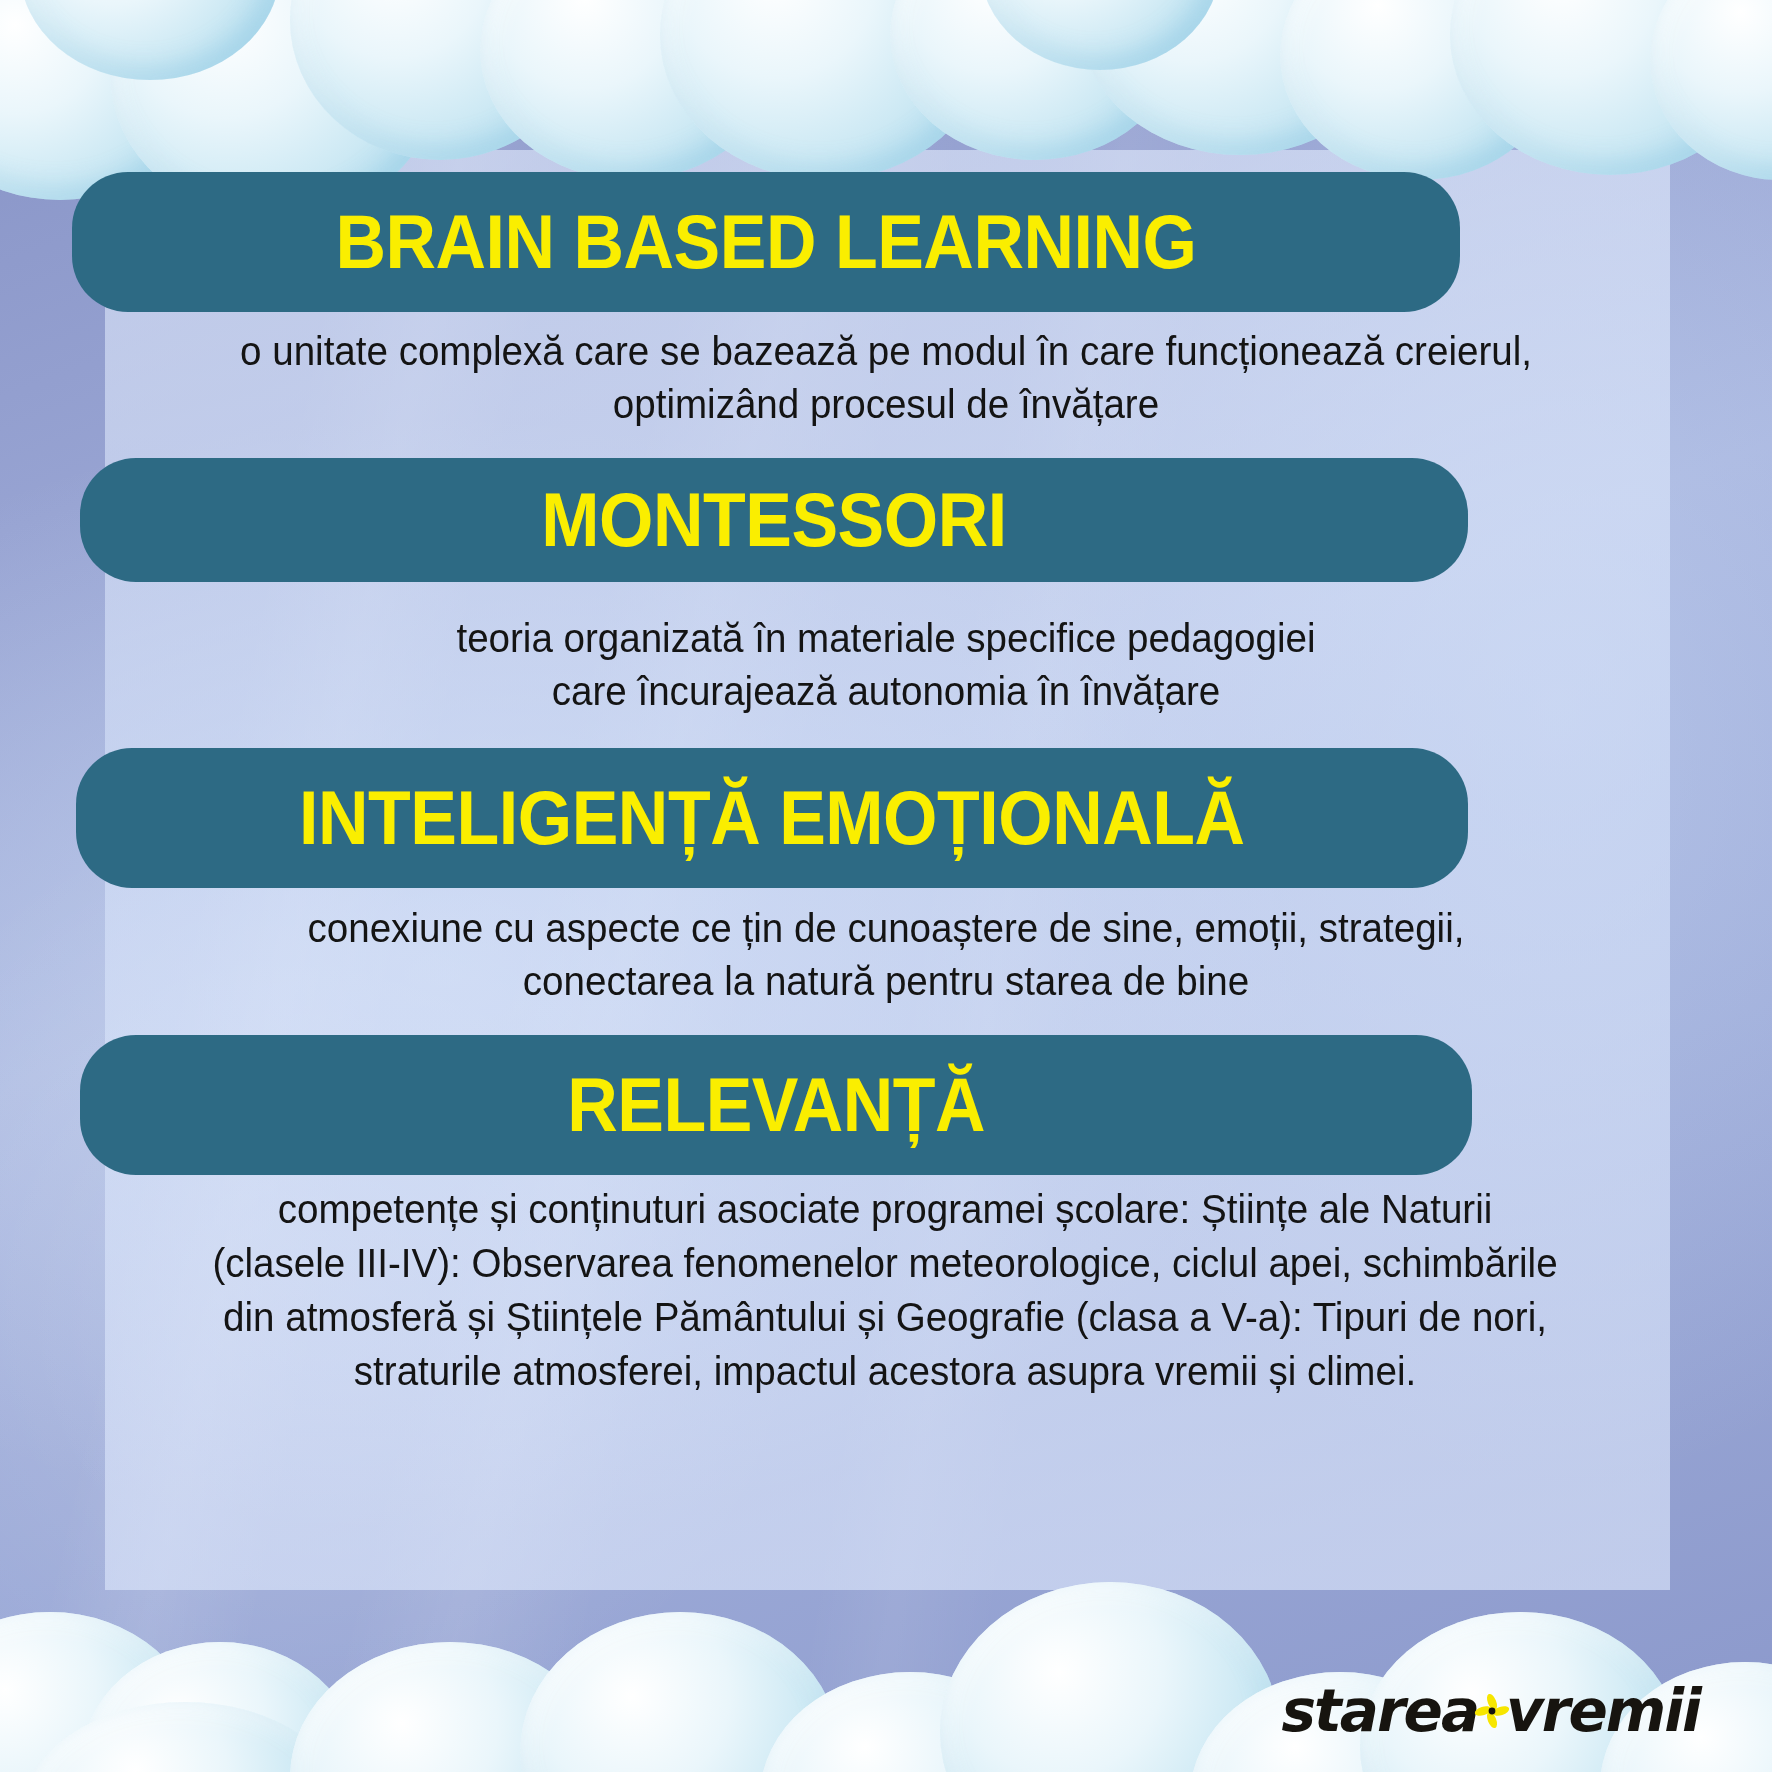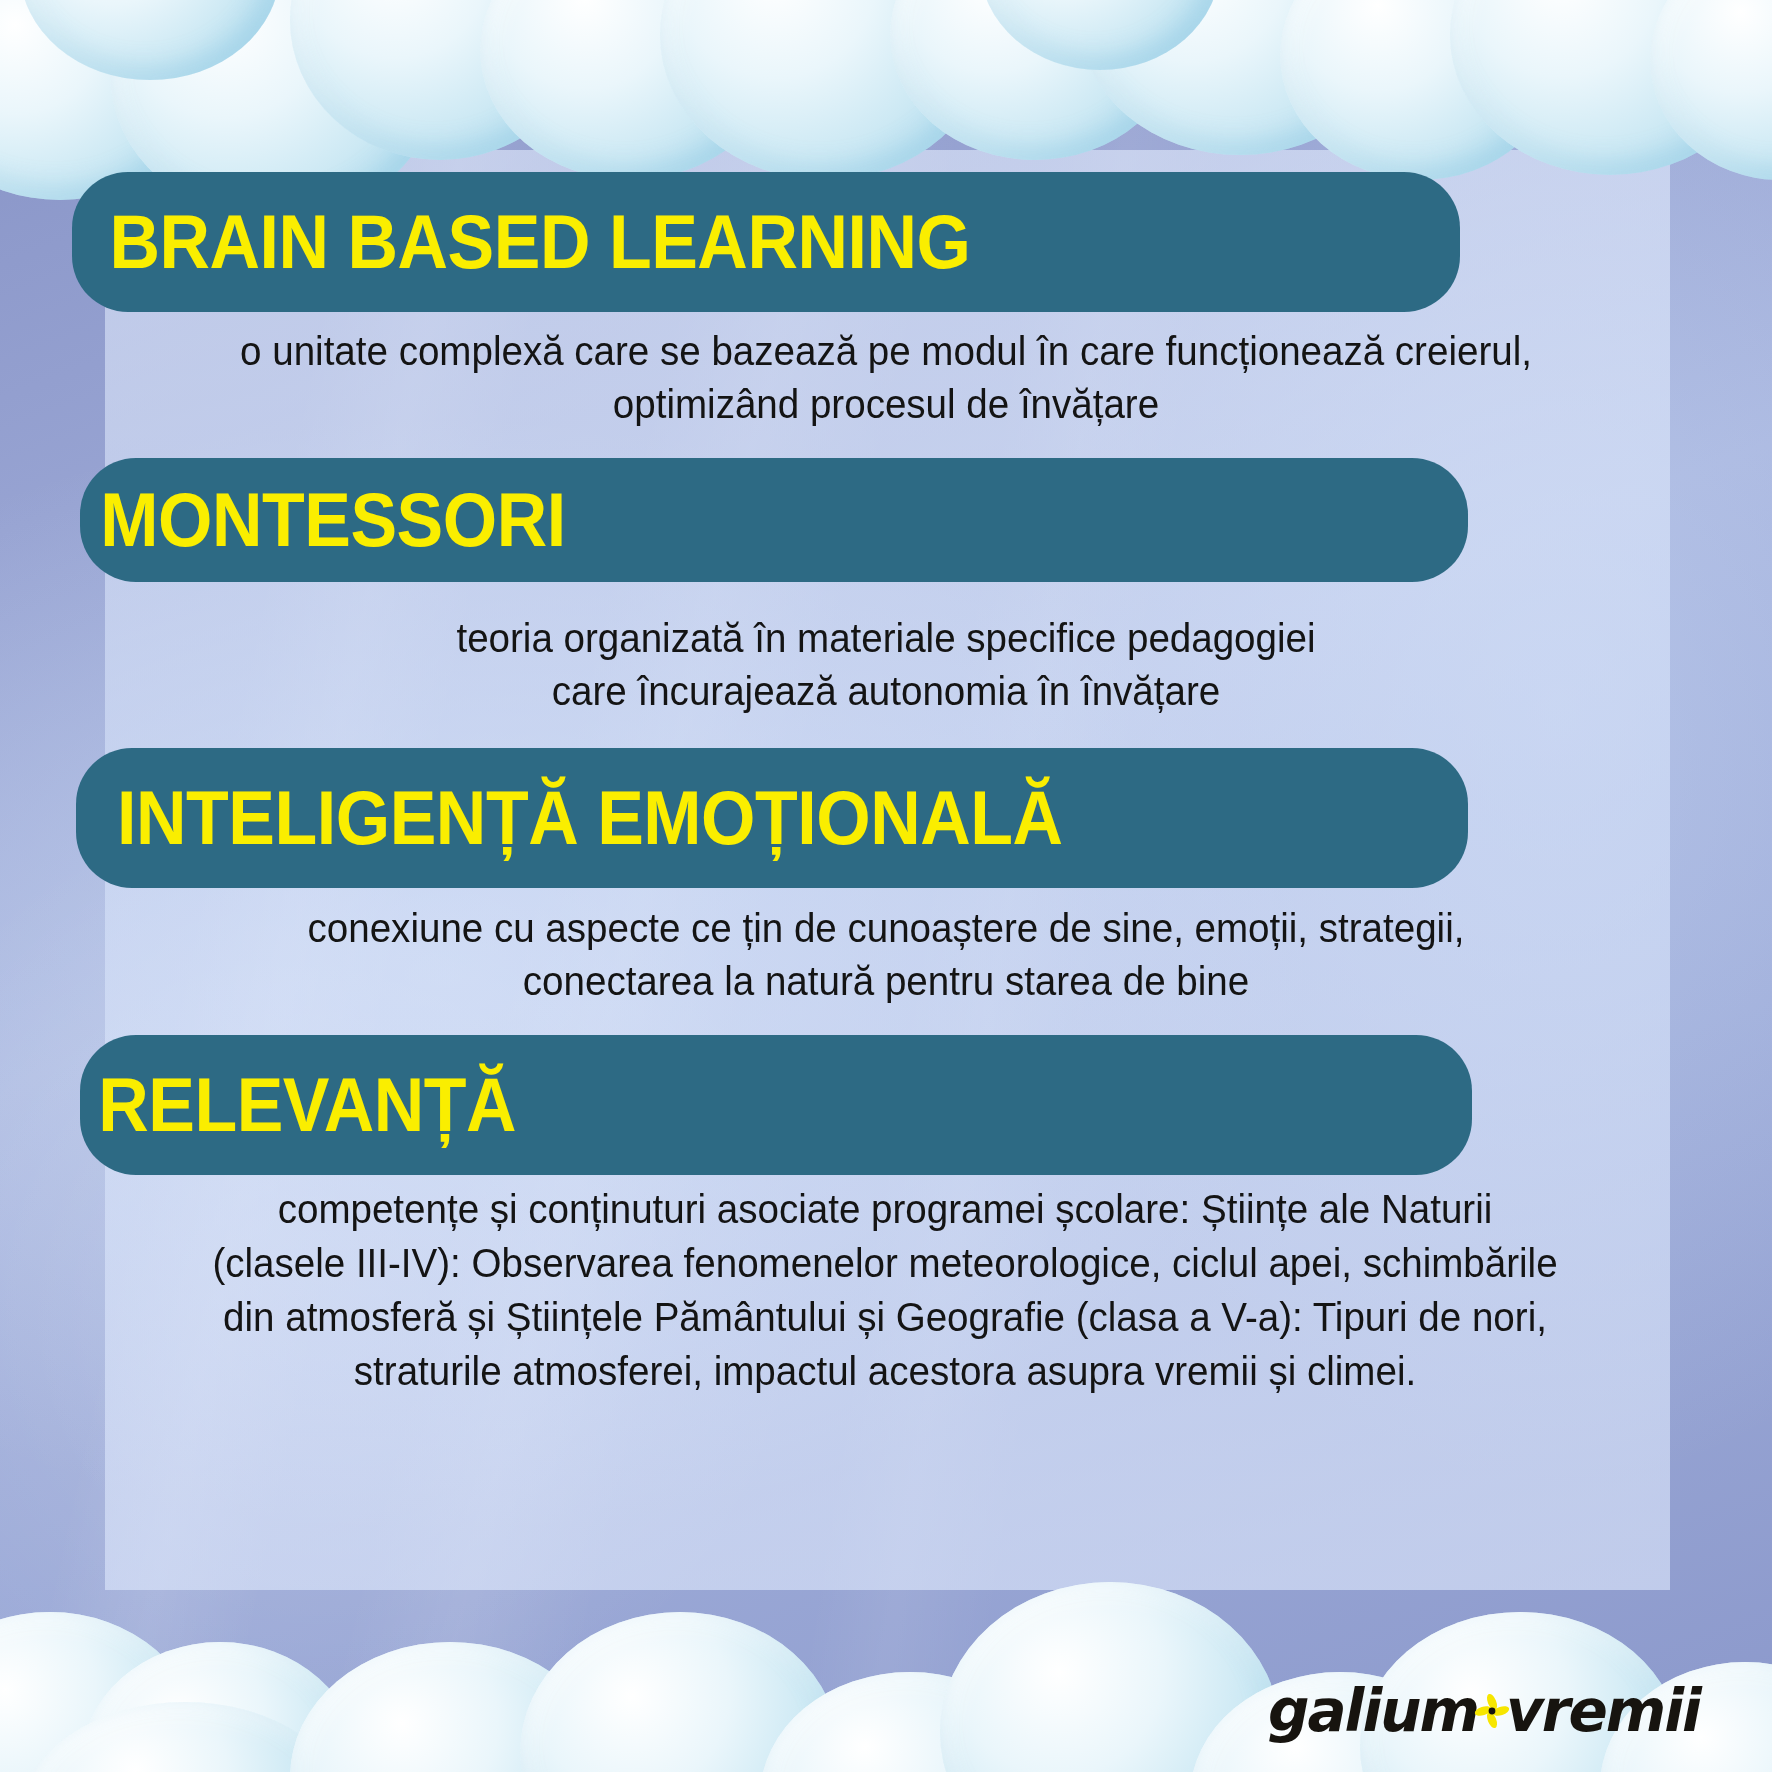--- a/index.html
+++ b/index.html
@@ -73,20 +73,21 @@
     width: 1772px;
     height: 1772px;
   }
 
   .banner {
     position: absolute;
     background: #2d6a84;
     border-radius: 56px;
     display: flex;
     align-items: center;
+    justify-content: center;
   }
   .banner-title {
     color: #faee00;
     font-weight: bold;
     letter-spacing: -0.5px;
     line-height: 1;
     text-align: center;
     white-space: nowrap;
     transform: scaleX(0.92);
   }
@@ -196,21 +197,21 @@
     <div class="body-text" style="left:70px; top:1182px; width:1630px; font-size:41px; line-height:1.32;">
       <div>competențe și conținuturi asociate programei școlare: Științe ale Naturii</div>
       <div>(clasele III-IV): Observarea fenomenelor meteorologice, ciclul apei, schimbările</div>
       <div>din atmosferă și Științele Pământului și Geografie (clasa a V-a): Tipuri de nori,</div>
       <div>straturile atmosferei, impactul acestora asupra vremii și climei.</div>
     </div>
 
   </div>
 
   <div class="logo">
-    <span class="logo-word">galium</span>
+    <span class="logo-word">starea</span>
     <span class="logo-flower">
       <svg viewBox="0 0 40 40" width="40" height="40" aria-hidden="true">
         <g fill="#f7e600">
           <ellipse cx="20" cy="11" rx="4.2" ry="8.5" transform="rotate(-22 20 11)"></ellipse>
           <ellipse cx="29" cy="20" rx="8.5" ry="4.2" transform="rotate(-18 29 20)"></ellipse>
           <ellipse cx="20" cy="29" rx="4.2" ry="8.5" transform="rotate(-22 20 29)"></ellipse>
           <ellipse cx="11" cy="20" rx="8.5" ry="4.2" transform="rotate(-18 11 20)"></ellipse>
         </g>
         <circle cx="20" cy="20" r="3.4" fill="#17140f"></circle>
       </svg>

